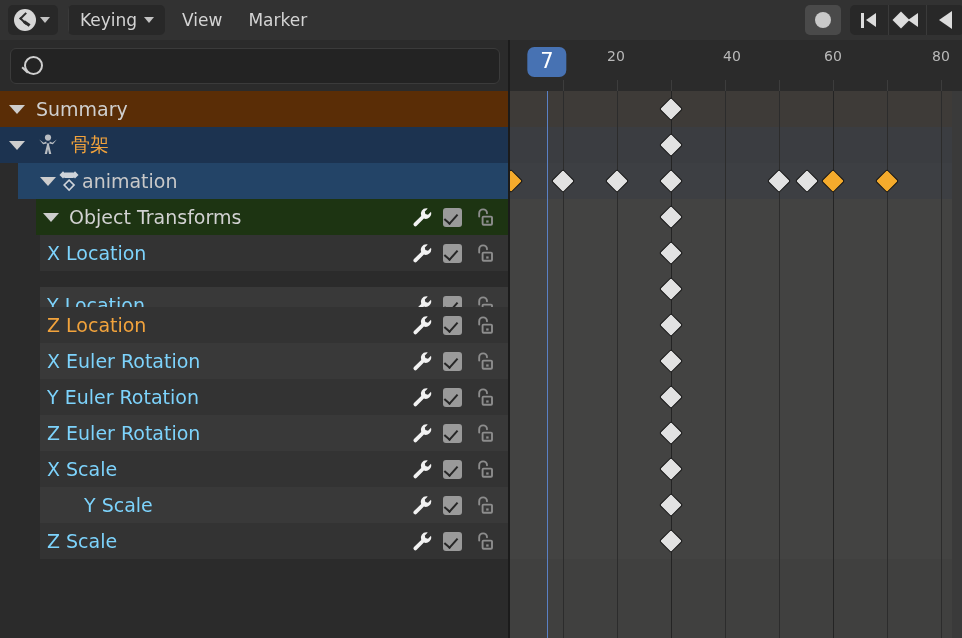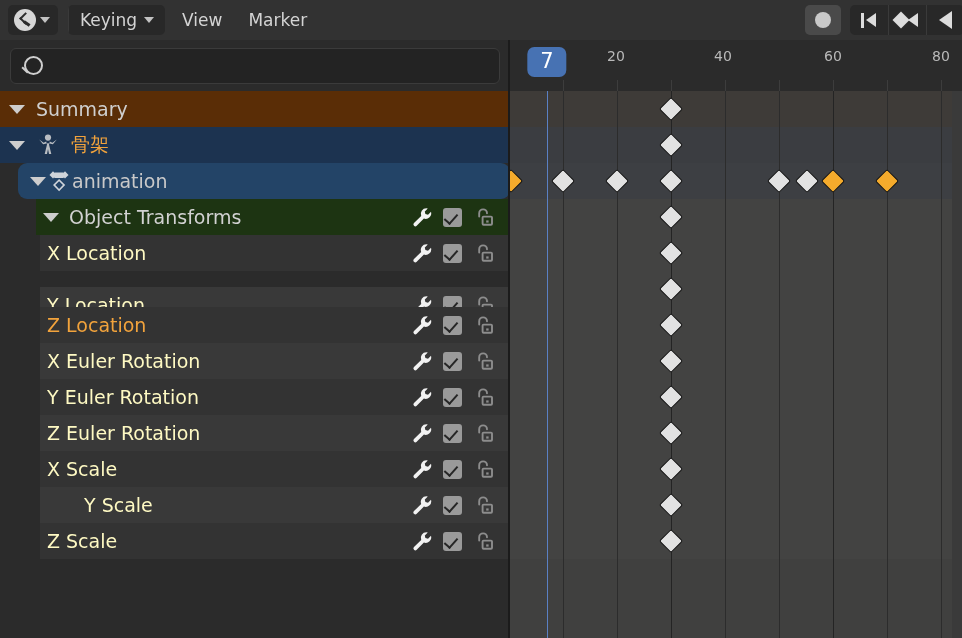--- a/index.html
+++ b/index.html
@@ -299,43 +299,42 @@
   .arm-icon {
     width: 24px; height: 24px;
     flex: none;
     position: relative;
   }
   
   .chan.action {
     left: 18px;
     width: 492px;
     background: #234467;
-    padding-left: 12px;
-    border-radius: 9px;
+    padding-left: 22px;
   }
   .chan.action .chan-label { color: #c9c9c9; }
   .act-icon { width: 26px; height: 24px; flex: none; }
   
   .chan.group {
     left: 36px;
     width: 474px;
     background: #1d3412;
     padding-left: 7px;
     gap: 10px;
   }
   .chan.group .chan-label { color: #d2d2d2; }
   
   .chan.fcurve {
     left: 40px;
     width: 470px;
     background: #393939;
     padding-left: 7px;
   }
   .chan.fcurve.alt { background: #333333; }
-  .chan.fcurve .chan-label { color: #fef9c3; }
+  .chan.fcurve .chan-label { color: #7dd3fc; }
   .chan.fcurve.selected .chan-label { color: #f2a33c; }
 
   .chan-icons {
     margin-left: auto;
     display: flex;
     align-items: center;
     gap: 10px;
     padding-right: 16px;
     flex: none;
   }
@@ -476,21 +475,21 @@
   <div class="ruler">
       <div class="ruler-gridline" style="left: 53px;"></div>
       <div class="ruler-gridline" style="left: 107px;"></div>
       <div class="ruler-gridline" style="left: 161px;"></div>
       <div class="ruler-gridline" style="left: 215px;"></div>
       <div class="ruler-gridline" style="left: 269px;"></div>
       <div class="ruler-gridline" style="left: 323px;"></div>
       <div class="ruler-gridline" style="left: 377px;"></div>
       <div class="ruler-gridline" style="left: 431px;"></div>
       <div class="ruler-tick" style="left: 106px;">20</div>
-      <div class="ruler-tick" style="left: 213px;">40</div>
+      <div class="ruler-tick" style="left: 222px;">40</div>
       <div class="ruler-tick" style="left: 323px;">60</div>
       <div class="ruler-tick" style="left: 431px;">80</div>
       <div class="playhead-badge" style="left: 37px;">7</div>
     </div>
   <div class="ruler-right-edge"></div>
 
   <div class="channels">
       <div class="chan summary" style="top: 0px;">
         <div class="tri"></div>
         <span class="chan-label">Summary</span>

